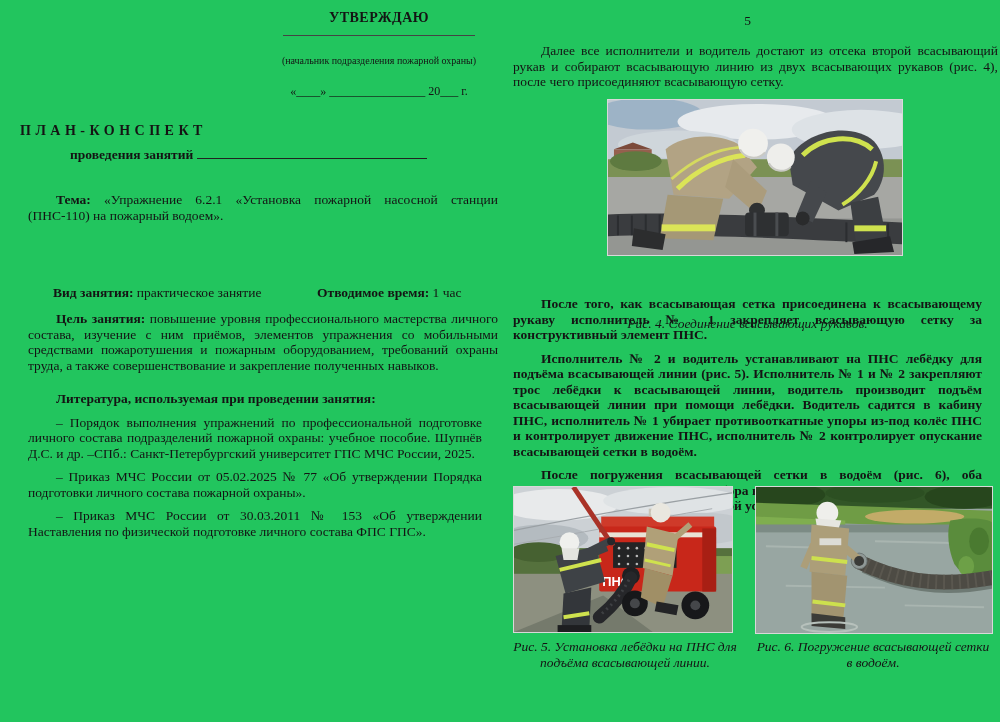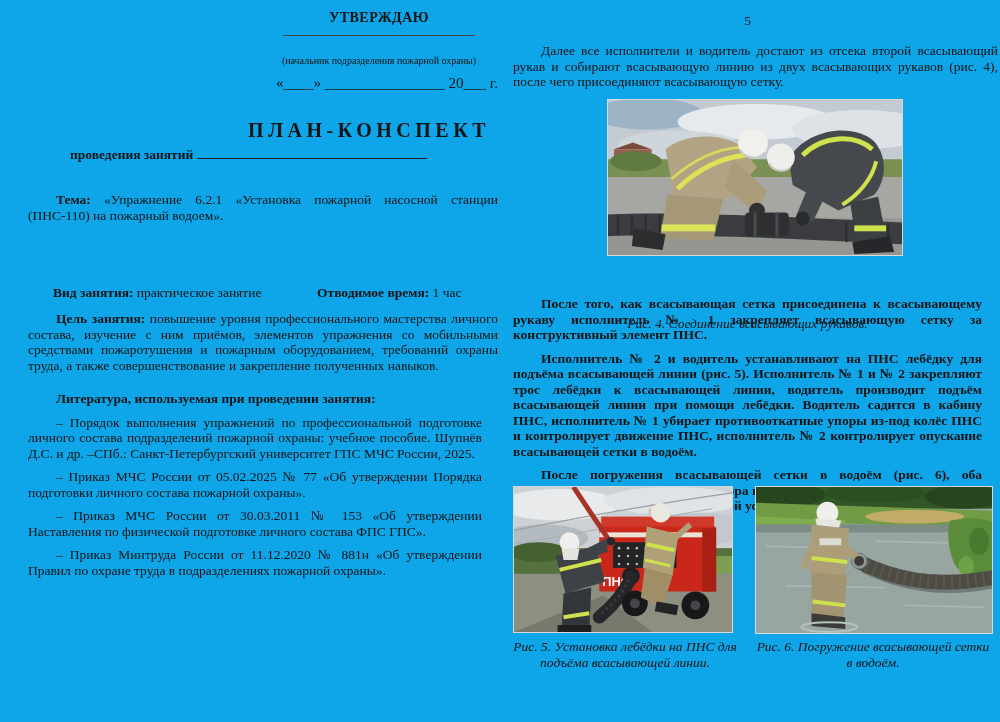--- a/index.html
+++ b/index.html
@@ -1,30 +1,30 @@
 <!DOCTYPE html>
 <html><head>
 <meta charset="utf-8">
 <style>
   html,body{margin:0;padding:0;background:#ffffff;}
-  .sheet{position:relative;width:1000px;height:722px;background:#0ea5e9;overflow:hidden;
+  .sheet{position:relative;width:1000px;height:722px;background:#22c55e;overflow:hidden;
          font-family:"Liberation Serif",serif;color:#141414;}
   .page{position:absolute;top:0;height:722px;font-size:13.5px;line-height:15.5px;}
   #page-left{left:20px;width:470px;}
   #page-right{left:505px;width:485px;}
   p{margin:8px;text-align:justify;text-indent:28px;}
   .b{font-weight:bold;}
   
   .approval{position:absolute;left:256px;top:10px;width:206px;text-align:center;}
   .appr-title{font-weight:bold;font-size:14px;letter-spacing:.5px;}
   .sig-line{margin:9px auto 0;width:192px;border-bottom:1.3px solid #444;height:0;}
   .sig-cap{font-size:10px;margin-top:17px;white-space:nowrap;}
-  .date-line{margin-top:8px;font-size:15px;white-space:nowrap;}
-  .doc-title{position:absolute;top:123px;left:0;width:100%;margin:0;text-align:right;
-             font-size:20px;font-weight:bold;letter-spacing:4.5px;}
+  .date-line{margin-top:16px;font-size:12px;white-space:nowrap;}
+  .doc-title{position:absolute;top:123px;left:0;width:100%;margin:0;text-align:left;
+             font-size:14px;font-weight:bold;letter-spacing:4.5px;}
   .doc-sub{position:absolute;top:145px;left:50px;white-space:nowrap;}
   .blank-line{display:inline-block;width:230px;height:13px;border-bottom:1.4px solid #222;margin-left:4px;}
   .topic{position:absolute;top:184px;left:0;width:470px;}
   .vid-row{position:absolute;top:249px;left:0;width:470px;height:16px;margin-top:36px;}
   .vid-row .vid{position:absolute;left:33px;white-space:nowrap;}
   .vid-row .time{position:absolute;left:297px;white-space:nowrap;}
   .goal{position:absolute;top:303px;left:0;width:470px;}
   .lit{position:absolute;top:383px;left:0;width:470px;}
   .lit-head{text-align:left;}
   
@@ -67,21 +67,20 @@
       <span class="time"><span class="b">Отводимое время:</span> <span>1 час</span></span>
     </div>
 
     <p class="goal"><span class="b">Цель занятия:</span> <span>повышение уровня профессионального мастерства личного состава, изучение с ним приёмов, элементов упражнения со мобильными средствами пожаротушения и пожарным оборудованием, требований охраны труда, а также совершенствование и закрепление полученных навыков.</span></p>
 
     <div class="lit">
       <p class="b lit-head">Литература, используемая при проведении занятия:</p>
       <p>– Порядок выполнения упражнений по профессиональной подготовке личного состава подразделений пожарной охраны: учебное пособие. Шупнёв Д.С. и др. –СПб.: Санкт-Петербургский университет ГПС МЧС России, 2025.</p>
       <p>– Приказ МЧС России от 05.02.2025 № 77 «Об утверждении Порядка подготовки личного состава пожарной охраны».</p>
       <p>– Приказ МЧС России от 30.03.2011 № 153 «Об утверждении Наставления по физической подготовке личного состава ФПС ГПС».</p>
-      <p>– Приказ Минтруда России от 11.12.2020 № 881н «Об утверждении Правил по охране труда в подразделениях пожарной охраны».</p>
     </div>
   </section>
 
   <section class="page" id="page-right">
 
     <div class="pgnum">5</div>
 
     <p class="p1">Далее все исполнители и водитель достают из отсека второй всасывающий рукав и собирают всасывающую линию из двух всасывающих рукавов (рис. 4), после чего присоединяют всасывающую сетку.</p>
 
     <div class="photo ph4">

